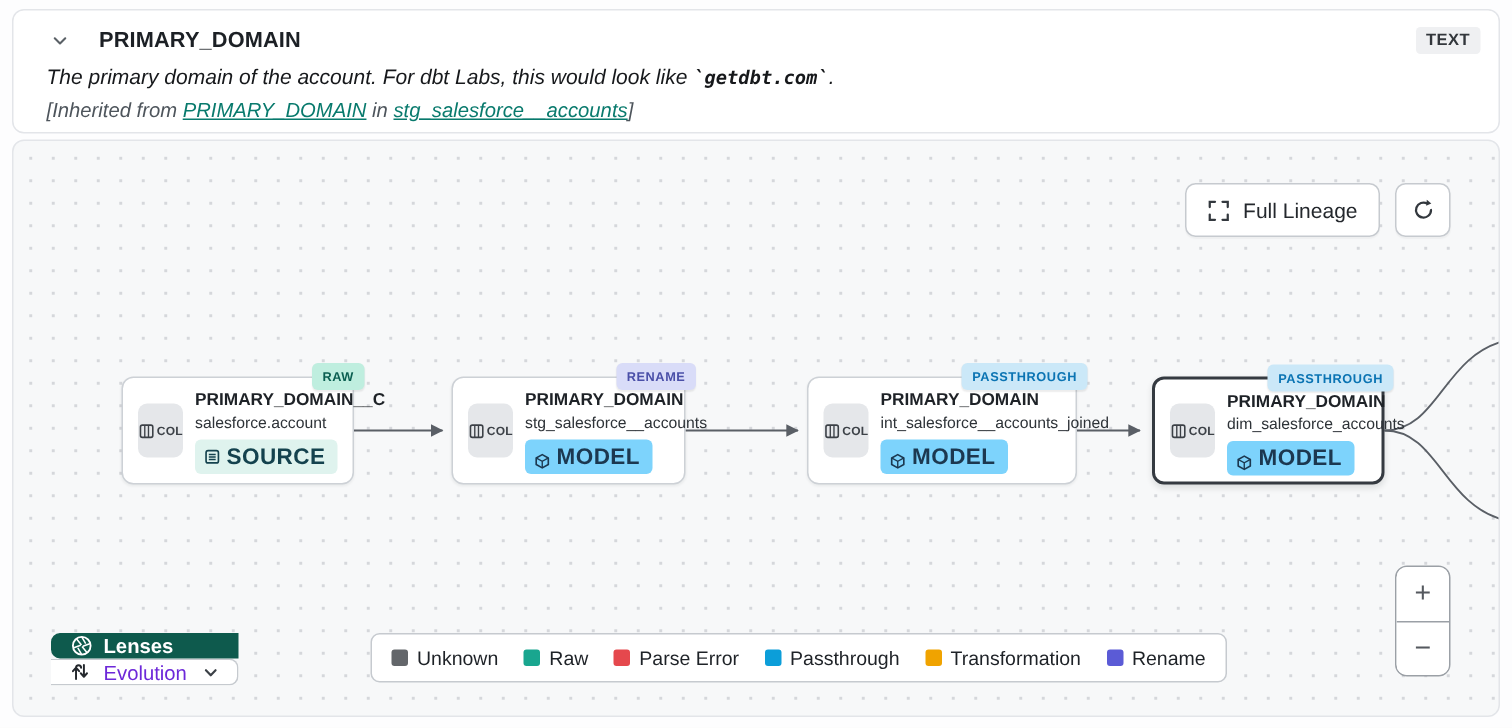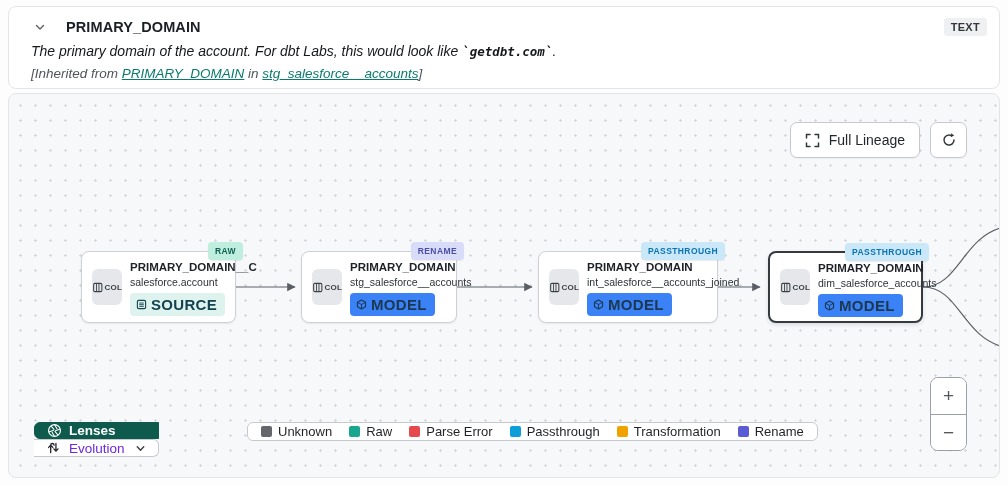--- a/index.html
+++ b/index.html
@@ -66,39 +66,39 @@
   }
   .col-chip span { font-size: 8px; font-weight: 700; letter-spacing: .2px; }
   .node-body { position: absolute; left: 48px; top: 9px; right: 8px; }
   .node-title { font-size: 11.5px; font-weight: 700; color: #1E2227; white-space: nowrap; }
   .node-subtitle { font-size: 10.5px; color: #2E3338; margin-top: 3px; white-space: nowrap; }
   .res-badge {
     display: inline-flex; align-items: center; gap: 4px; margin-top: 5px;
     padding: 3px 8px 3px 6px; border-radius: 4px; font-size: 15px; font-weight: 700; letter-spacing: .3px;
   }
   .res-source { background: #DFF3EE; color: #14424E; }
-  .res-model { background: #3b82f6; color: #1C3850; }
+  .res-model { background: #7dd3fc; color: #1C3850; align-items: flex-end; }
 
   
   .lens-group { position: absolute; left: 25px; top: 328px; height: 33px; display: flex; z-index: 3; flex-direction: column; }
   .lenses-btn {
     display: inline-flex; align-items: center; gap: 7px; padding: 0 12px;
     background: #0E5A4D; color: #fff; border: 1px solid #0E5A4D;
     border-radius: 6px 0 0 6px; font-size: 13.5px; font-weight: 700; cursor: pointer;
   }
   .lens-select {
     display: inline-flex; align-items: center; gap: 8px; padding: 0 12px;
     background: #fff; border: 1px solid #C6CACF; border-left: none;
     border-radius: 0 6px 6px 0; font-size: 13.5px; color: #6d28d9; cursor: pointer;
   }
   .lens-select .chev { color: #3C4147; margin-left: 2px; }
 
   
   .legend {
-    position: absolute; left: 238px; top: 328px; height: 19px;
+    position: absolute; left: 238px; top: 328px; height: 33px;
     display: inline-flex; align-items: center; gap: 17px; padding: 0 13px;
     background: #fff; border: 1px solid #C6CACF; border-radius: 6px; z-index: 3;
   }
   .legend-item { display: inline-flex; align-items: center; gap: 6px; font-size: 13px; color: #1E2227; }
   .legend-swatch { width: 11px; height: 11px; border-radius: 2px; display: inline-block; }
 
   
   .zoom-group {
     position: absolute; right: 32px; top: 283px; width: 37px;
     background: #fff; border: 1px solid #9BA0A6; border-radius: 8px; overflow: hidden; z-index: 3;

